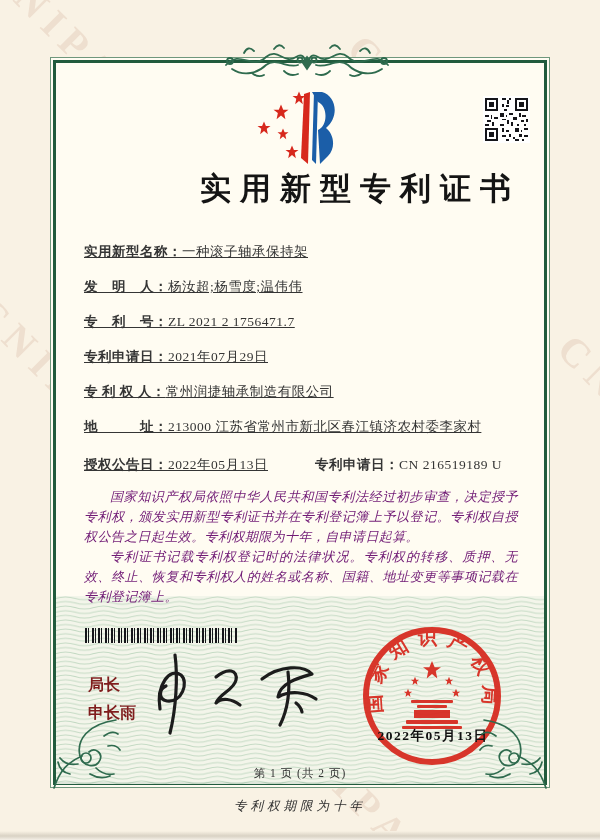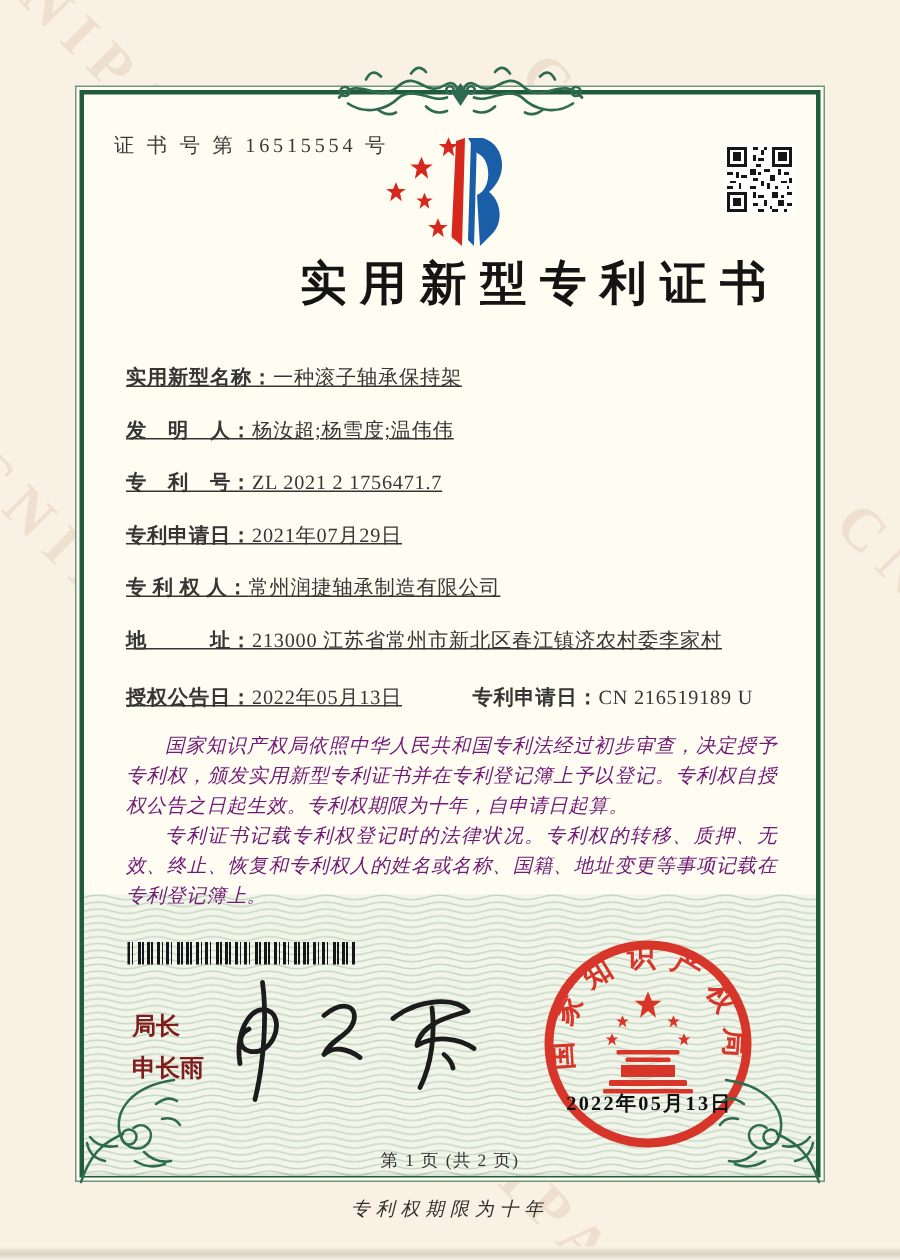--- a/index.html
+++ b/index.html
@@ -142,21 +142,20 @@
       <path d="M10,76 C16,58 24,50 38,44"></path>
       <path d="M26,62 q-10,-2 -12,-12 M34,52 q-12,2 -18,-6"></path>
       <path d="M46,62 q10,6 20,2 M52,56 q8,8 18,6"></path>
       <circle cx="42" cy="46" r="5"></circle>
       <path d="M60,24 q8,-6 14,-2 M64,34 q8,-2 12,4"></path>
     </g>
   </svg>
 
   <div class="content">
 
-    <div class="cert-no">证 书 号 第 16515554 号</div>
 
     <svg class="logo" width="88" height="78" viewBox="0 0 88 78">
       <g fill="#d7281d">
         <path transform="translate(49,8) scale(6.5)" d="M0,-1 L0.294,-0.309 1,-0.309 0.42,0.118 0.588,0.951 0,0.45 -0.588,0.951 -0.42,0.118 -1,-0.309 -0.294,-0.309 Z"></path>
         <path transform="translate(31,22) scale(7.5)" d="M0,-1 L0.294,-0.309 1,-0.309 0.42,0.118 0.588,0.951 0,0.45 -0.588,0.951 -0.42,0.118 -1,-0.309 -0.294,-0.309 Z"></path>
         <path transform="translate(14,38) scale(6.5)" d="M0,-1 L0.294,-0.309 1,-0.309 0.42,0.118 0.588,0.951 0,0.45 -0.588,0.951 -0.42,0.118 -1,-0.309 -0.294,-0.309 Z"></path>
         <path transform="translate(33,44) scale(5.5)" d="M0,-1 L0.294,-0.309 1,-0.309 0.42,0.118 0.588,0.951 0,0.45 -0.588,0.951 -0.42,0.118 -1,-0.309 -0.294,-0.309 Z"></path>
         <path transform="translate(42,62) scale(6.5)" d="M0,-1 L0.294,-0.309 1,-0.309 0.42,0.118 0.588,0.951 0,0.45 -0.588,0.951 -0.42,0.118 -1,-0.309 -0.294,-0.309 Z"></path>
         <path d="M54,4 L60,2 L58,74 L51,68 Z"></path>
       </g>

